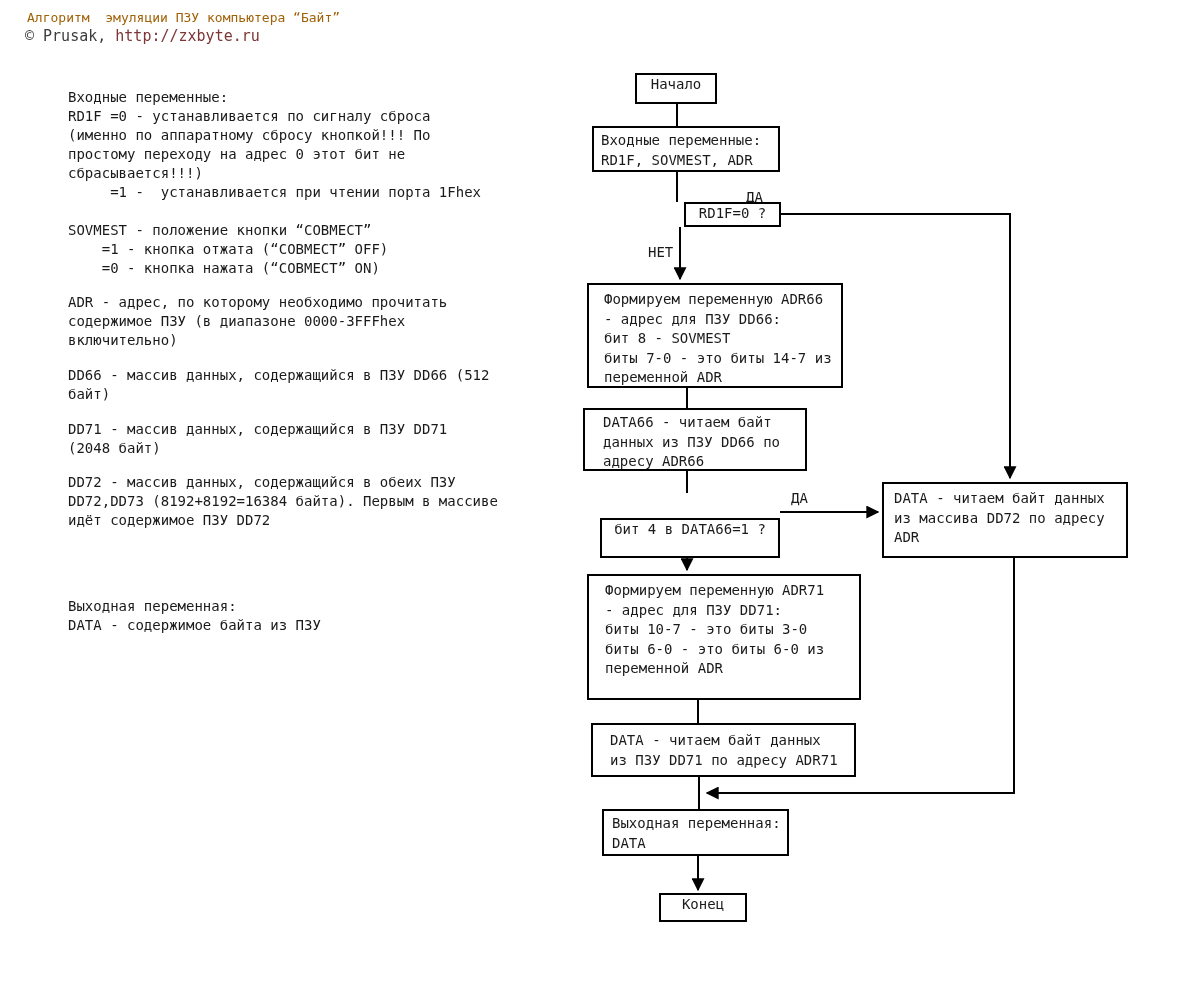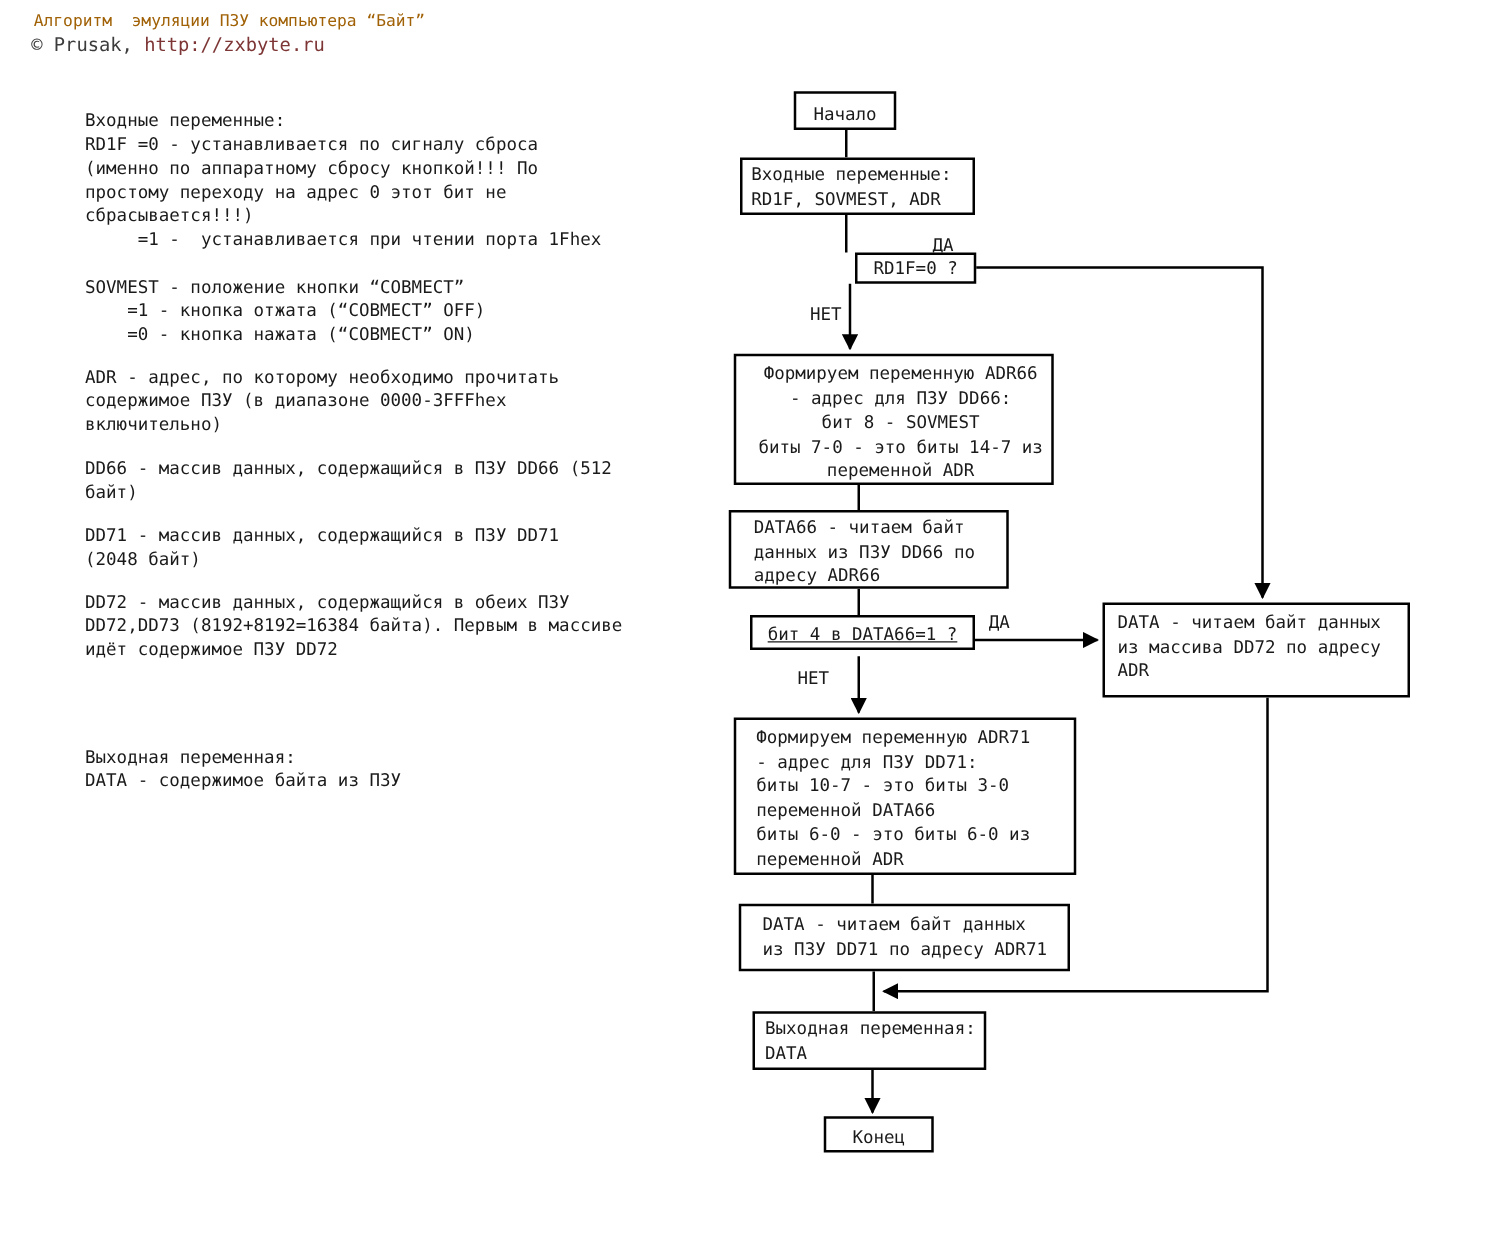--- a/index.html
+++ b/index.html
@@ -24,21 +24,21 @@
     z-index: 2;
     font-size: 14px;
   }
   .node .nline {
     white-space: pre;
     line-height: 19.5px;
     height: 19.5px;
   }
   .node.center {
     display: flex;
-    align-items: flex-end;
+    align-items: flex-start;
     justify-content: center;
   }
   .legend-par { position: absolute; z-index: 2; }
   .legend-line {
     white-space: pre;
     font-size: 14px;
     line-height: 19px;
     height: 19px;
   }
   .flabel {
@@ -134,49 +134,48 @@
 
 <div class="node" style="left:592px; top:126px; width:188px; height:46px; padding:3px 4px 0 7px;">
   <div class="nline">Входные переменные:</div>
   <div class="nline">RD1F, SOVMEST, ADR</div>
 </div>
 
 <div class="node center" style="left:640px; top:202px; width:97px; height:25px;margin-left:44px;">
   <div class="nline">RD1F=0 ?</div>
 </div>
 
-<div class="node" style="left:587px; top:283px; width:256px; height:105px; padding:5px 4px 0 15px;text-align:center;">
+<div class="node" style="left:587px; top:283px; width:256px; height:105px; padding:5px 4px 0 15px;">
   <div class="nline">Формируем переменную ADR66</div>
   <div class="nline">- адрес для ПЗУ DD66:</div>
   <div class="nline">бит 8 - SOVMEST</div>
   <div class="nline">биты 7-0 - это биты 14-7 из</div>
   <div class="nline">переменной ADR</div>
 </div>
 
 <div class="node" style="left:583px; top:408px; width:224px; height:63px; padding:3px 4px 0 18px;">
   <div class="nline">DATA66 - читаем байт</div>
   <div class="nline">данных из ПЗУ DD66 по</div>
   <div class="nline">адресу ADR66</div>
 </div>
 
-<div class="node center" style="left:600px; top:492px; width:180px; height:28px;text-decoration:underline;">
+<div class="node center" style="left:600px; top:518px; width:180px; height:40px;">
   <div class="nline">бит 4 в DATA66=1 ?</div>
 </div>
 
 <div class="node" style="left:882px; top:482px; width:246px; height:76px; padding:5px 4px 0 10px;">
   <div class="nline">DATA - читаем байт данных</div>
   <div class="nline">из массива DD72 по адресу</div>
   <div class="nline">ADR</div>
 </div>
 
 <div class="node" style="left:587px; top:574px; width:274px; height:126px; padding:5px 4px 0 16px;">
   <div class="nline">Формируем переменную ADR71</div>
   <div class="nline">- адрес для ПЗУ DD71:</div>
   <div class="nline">биты 10-7 - это биты 3-0</div>
-  <div class="nline">переменной DATA66</div>
   <div class="nline">биты 6-0 - это биты 6-0 из</div>
   <div class="nline">переменной ADR</div>
 </div>
 
 <div class="node" style="left:591px; top:723px; width:265px; height:54px; padding:6px 4px 0 17px;">
   <div class="nline">DATA - читаем байт данных</div>
   <div class="nline">из ПЗУ DD71 по адресу ADR71</div>
 </div>
 
 <div class="node" style="left:602px; top:809px; width:187px; height:47px; padding:3px 4px 0 8px;">

